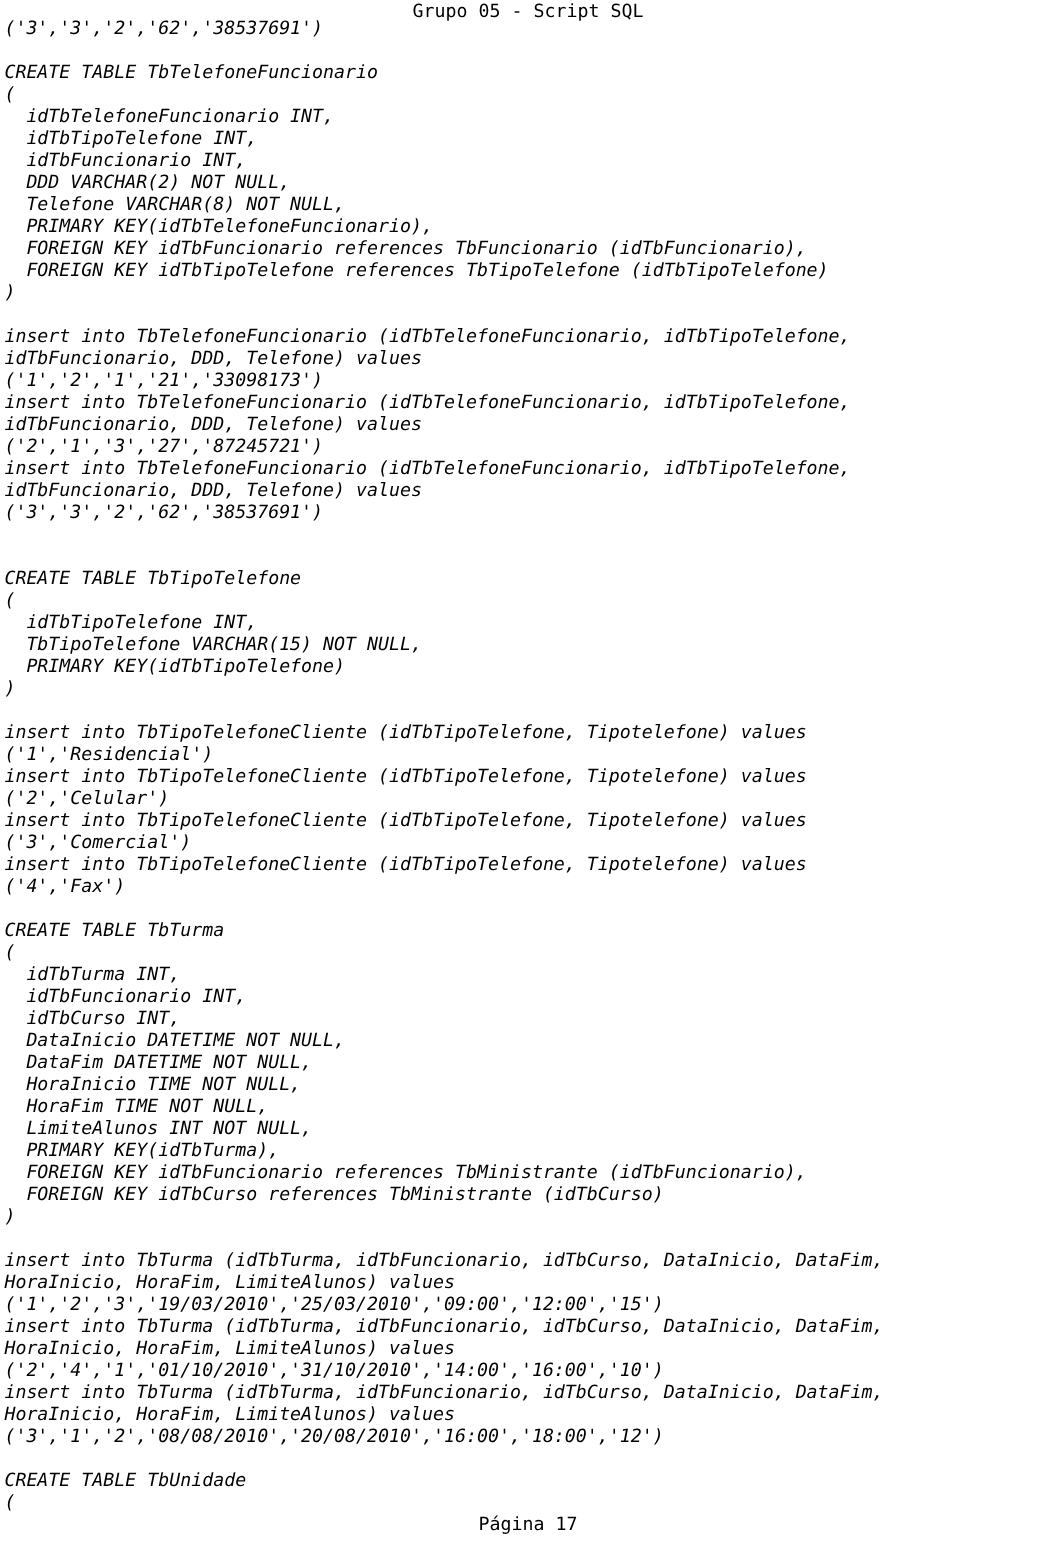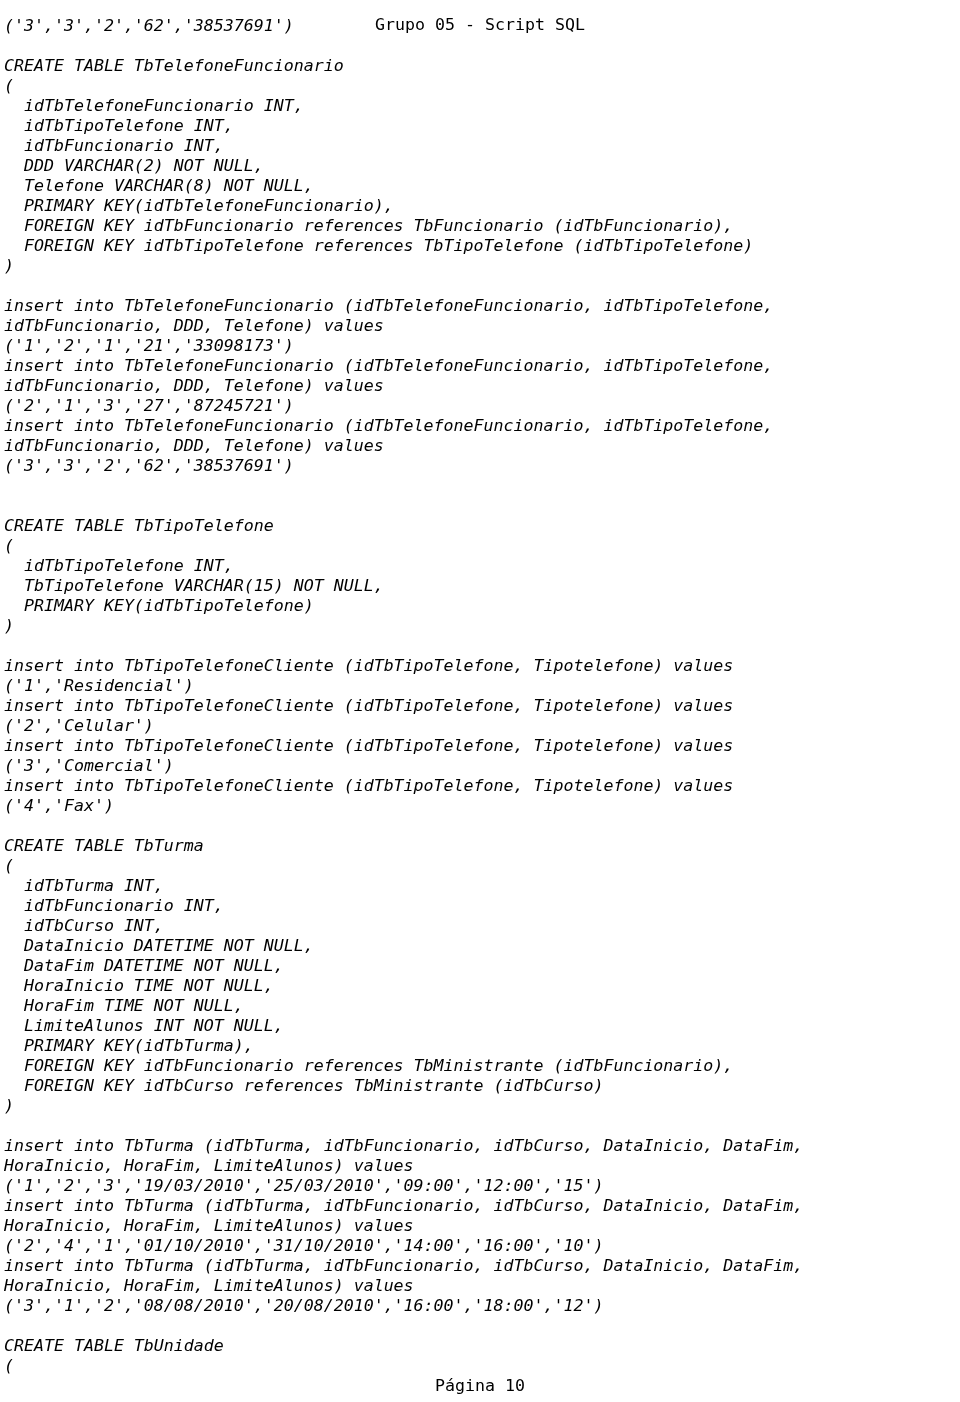--- a/index.html
+++ b/index.html
@@ -16,21 +16,21 @@
     color: #000000;
   }
   .page {
     position: relative;
     width: 960px;
     height: 1402px;
     box-sizing: border-box;
   }
   .doc-header {
     position: absolute;
-    top: 15px;
+    top: 0px;
     left: 0;
     width: 960px;
     text-align: center;
     font-size: 16.6px;
     line-height: 20px;
     white-space: pre;
     letter-spacing: 0px;
   }
   .code-body {
     position: absolute;
@@ -62,15 +62,15 @@
 </style>
 </head>
 <body>
 
 <div class="page">
 
   <div class="doc-header">Grupo 05 - Script SQL</div>
 
   <div class="code-body"><span class="code-line">('3','3','2','62','38537691')</span><span class="code-line">&nbsp;</span><span class="code-line">CREATE TABLE TbTelefoneFuncionario</span><span class="code-line">(</span><span class="code-line">  idTbTelefoneFuncionario INT,</span><span class="code-line">  idTbTipoTelefone INT,</span><span class="code-line">  idTbFuncionario INT,</span><span class="code-line">  DDD VARCHAR(2) NOT NULL,</span><span class="code-line">  Telefone VARCHAR(8) NOT NULL,</span><span class="code-line">  PRIMARY KEY(idTbTelefoneFuncionario),</span><span class="code-line">  FOREIGN KEY idTbFuncionario references TbFuncionario (idTbFuncionario),</span><span class="code-line">  FOREIGN KEY idTbTipoTelefone references TbTipoTelefone (idTbTipoTelefone)</span><span class="code-line">)</span><span class="code-line">&nbsp;</span><span class="code-line">insert into TbTelefoneFuncionario (idTbTelefoneFuncionario, idTbTipoTelefone,</span><span class="code-line">idTbFuncionario, DDD, Telefone) values</span><span class="code-line">('1','2','1','21','33098173')</span><span class="code-line">insert into TbTelefoneFuncionario (idTbTelefoneFuncionario, idTbTipoTelefone,</span><span class="code-line">idTbFuncionario, DDD, Telefone) values</span><span class="code-line">('2','1','3','27','87245721')</span><span class="code-line">insert into TbTelefoneFuncionario (idTbTelefoneFuncionario, idTbTipoTelefone,</span><span class="code-line">idTbFuncionario, DDD, Telefone) values</span><span class="code-line">('3','3','2','62','38537691')</span><span class="code-line">&nbsp;</span><span class="code-line">&nbsp;</span><span class="code-line">CREATE TABLE TbTipoTelefone</span><span class="code-line">(</span><span class="code-line">  idTbTipoTelefone INT,</span><span class="code-line">  TbTipoTelefone VARCHAR(15) NOT NULL,</span><span class="code-line">  PRIMARY KEY(idTbTipoTelefone)</span><span class="code-line">)</span><span class="code-line">&nbsp;</span><span class="code-line">insert into TbTipoTelefoneCliente (idTbTipoTelefone, Tipotelefone) values</span><span class="code-line">('1','Residencial')</span><span class="code-line">insert into TbTipoTelefoneCliente (idTbTipoTelefone, Tipotelefone) values</span><span class="code-line">('2','Celular')</span><span class="code-line">insert into TbTipoTelefoneCliente (idTbTipoTelefone, Tipotelefone) values</span><span class="code-line">('3','Comercial')</span><span class="code-line">insert into TbTipoTelefoneCliente (idTbTipoTelefone, Tipotelefone) values</span><span class="code-line">('4','Fax')</span><span class="code-line">&nbsp;</span><span class="code-line">CREATE TABLE TbTurma</span><span class="code-line">(</span><span class="code-line">  idTbTurma INT,</span><span class="code-line">  idTbFuncionario INT,</span><span class="code-line">  idTbCurso INT,</span><span class="code-line">  DataInicio DATETIME NOT NULL,</span><span class="code-line">  DataFim DATETIME NOT NULL,</span><span class="code-line">  HoraInicio TIME NOT NULL,</span><span class="code-line">  HoraFim TIME NOT NULL,</span><span class="code-line">  LimiteAlunos INT NOT NULL,</span><span class="code-line">  PRIMARY KEY(idTbTurma),</span><span class="code-line">  FOREIGN KEY idTbFuncionario references TbMinistrante (idTbFuncionario),</span><span class="code-line">  FOREIGN KEY idTbCurso references TbMinistrante (idTbCurso)</span><span class="code-line">)</span><span class="code-line">&nbsp;</span><span class="code-line">insert into TbTurma (idTbTurma, idTbFuncionario, idTbCurso, DataInicio, DataFim,</span><span class="code-line">HoraInicio, HoraFim, LimiteAlunos) values</span><span class="code-line">('1','2','3','19/03/2010','25/03/2010','09:00','12:00','15')</span><span class="code-line">insert into TbTurma (idTbTurma, idTbFuncionario, idTbCurso, DataInicio, DataFim,</span><span class="code-line">HoraInicio, HoraFim, LimiteAlunos) values</span><span class="code-line">('2','4','1','01/10/2010','31/10/2010','14:00','16:00','10')</span><span class="code-line">insert into TbTurma (idTbTurma, idTbFuncionario, idTbCurso, DataInicio, DataFim,</span><span class="code-line">HoraInicio, HoraFim, LimiteAlunos) values</span><span class="code-line">('3','1','2','08/08/2010','20/08/2010','16:00','18:00','12')</span><span class="code-line">&nbsp;</span><span class="code-line">CREATE TABLE TbUnidade</span><span class="code-line">(</span></div>
 
-  <div class="doc-footer">Página 10</div>
+  <div class="doc-footer">Página 17</div>
 
 </div>
 
 </body></html>

